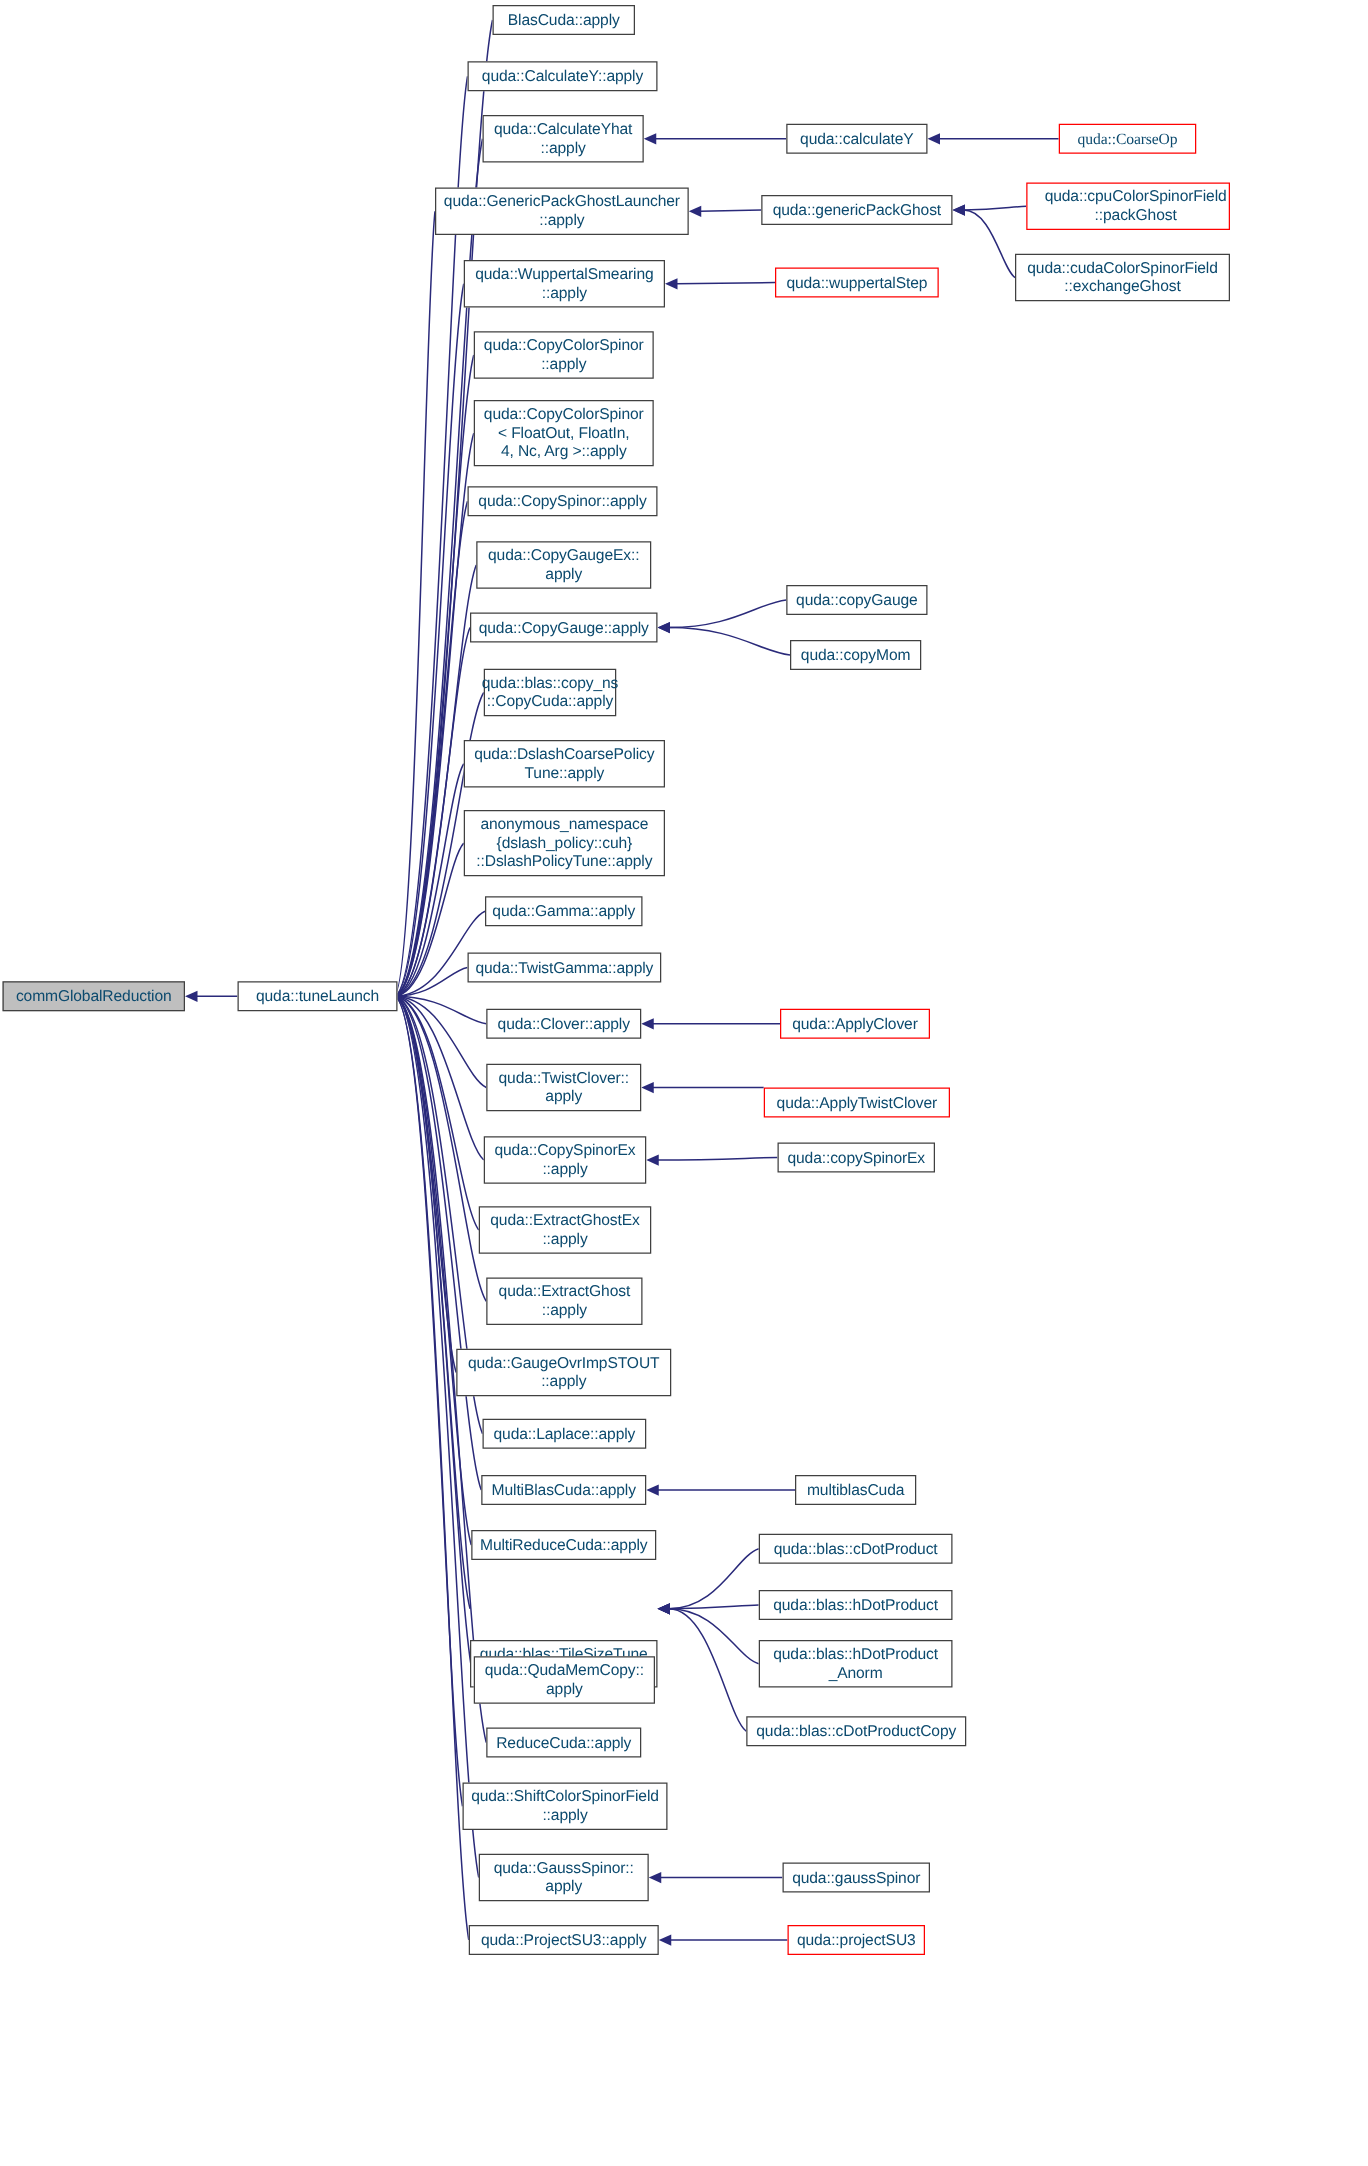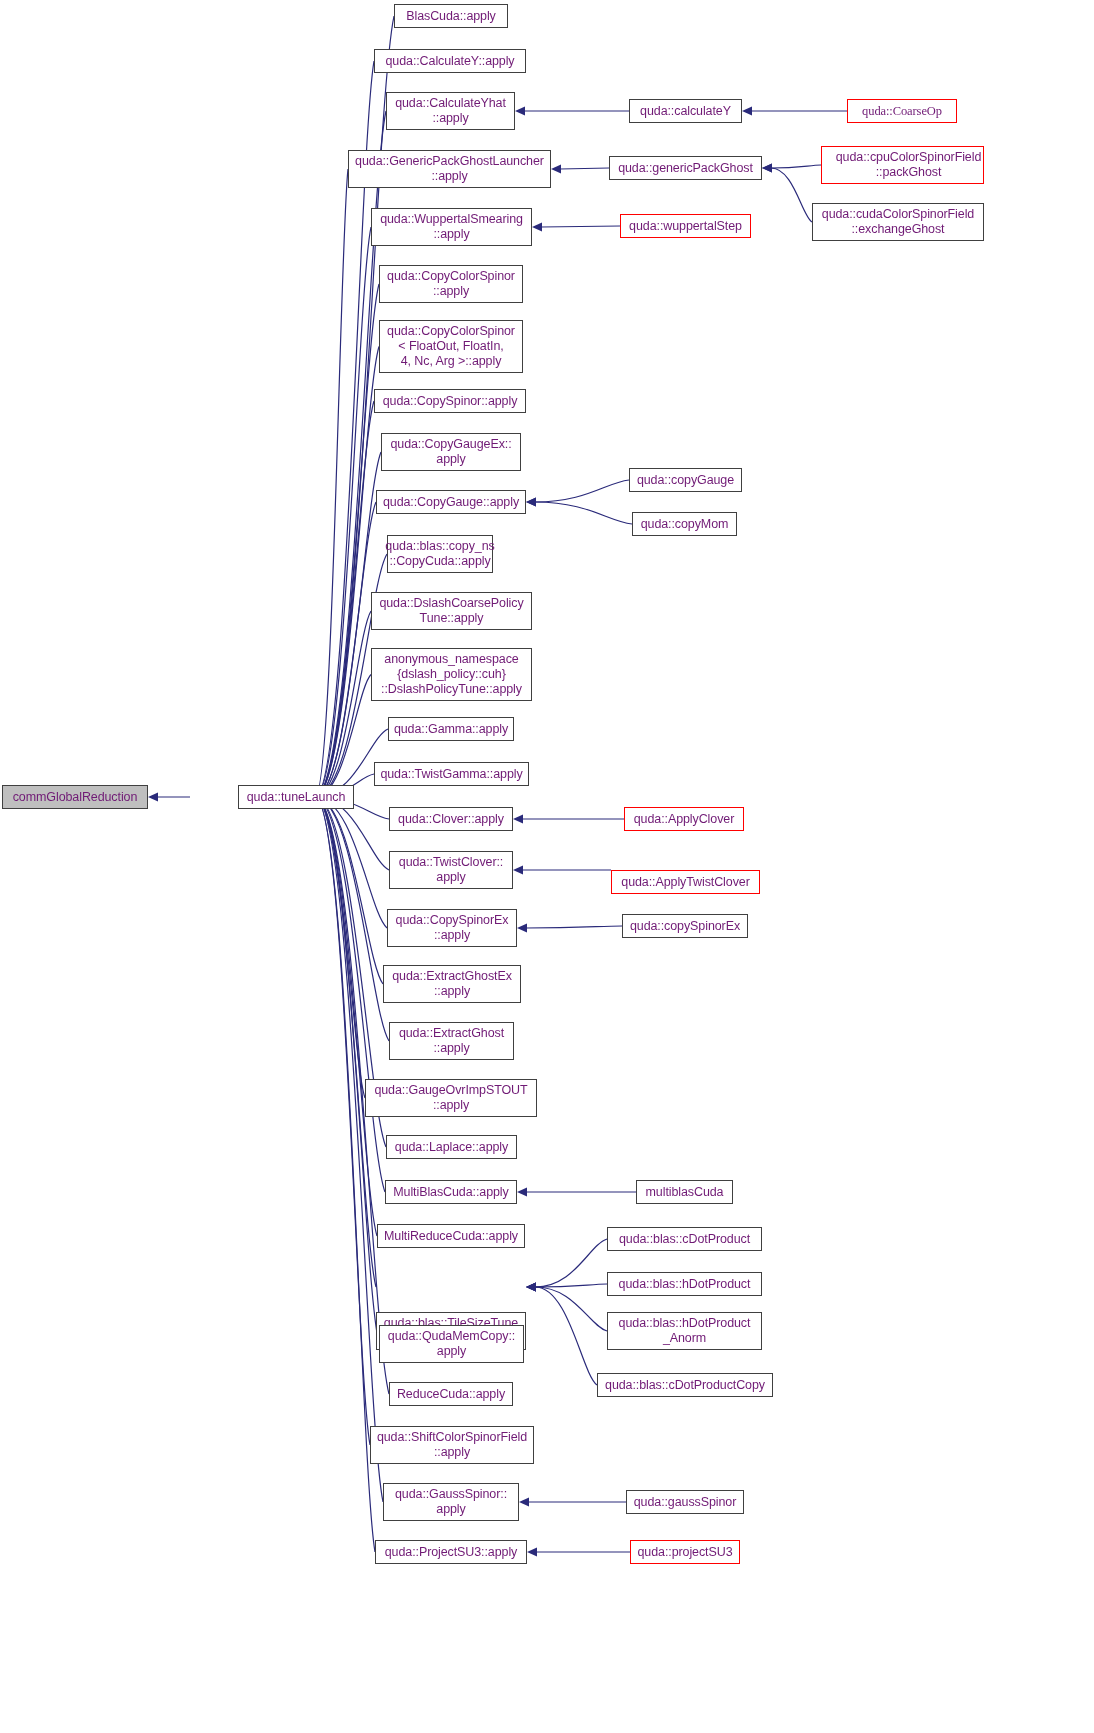--- a/index.html
+++ b/index.html
@@ -4,21 +4,21 @@
 <style>
   html,body{margin:0;padding:0;background:#ffffff;}
   body{font-family:"Liberation Sans","DejaVu Sans",sans-serif;}
   #canvas{position:relative;width:1094px;height:1733px;background:#fff;overflow:hidden;}
   svg.edges{position:absolute;left:0;top:0;width:1094px;height:1733px;pointer-events:none;}
   .node{
     position:absolute;
     box-sizing:border-box;
     border:1px solid #404040;
     background:#ffffff;
-    color:#701a75;
+    color:#0c4a6e;
     font-size:12.5px;
     line-height:15px;
     display:flex;
     align-items:center;
     justify-content:center;
     text-align:center;
     white-space:pre-line;
     letter-spacing:-0.1px;
   }
   .node.red{border-color:#ff0000;}
@@ -123,21 +123,21 @@
       <polygon points="526,1287 536,1282.5 536,1291.5" fill="#2a2a7a"></polygon>
       <path d="M 597 1385 C 581.5 1373.24, 569.1 1287, 535 1287" fill="none" stroke="#2a2a7a" stroke-width="1.2"></path>
       <polygon points="526,1287 536,1282.5 536,1291.5" fill="#2a2a7a"></polygon>
       <path d="M 626 1502 L 528 1502" fill="none" stroke="#2a2a7a" stroke-width="1.2"></path>
       <polygon points="519,1502 529,1497.5 529,1506.5" fill="#2a2a7a"></polygon>
       <path d="M 630 1552 L 536 1552" fill="none" stroke="#2a2a7a" stroke-width="1.2"></path>
       <polygon points="527,1552 537,1547.5 537,1556.5" fill="#2a2a7a"></polygon>
     </svg>
   <div id="node-layer">
       <div class="node root" style="left: 2px; top: 785px; width: 146px; height: 24px;">commGlobalReduction</div>
-      <div class="node" style="left: 190px; top: 785px; width: 116px; height: 24px; margin-left: 48px;">quda::tuneLaunch</div>
+      <div class="node" style="left: 190px; top: 785px; width: 128px; height: 24px;">quda::tuneLaunch</div>
       <div class="node" style="left: 394px; top: 4px; width: 114px; height: 24px;">BlasCuda::apply</div>
       <div class="node" style="left: 374px; top: 49px; width: 152px; height: 24px;">quda::CalculateY::apply</div>
       <div class="node" style="left: 386px; top: 92px; width: 129px; height: 38px;">quda::CalculateYhat
 ::apply</div>
       <div class="node" style="left: 348px; top: 150px; width: 203px; height: 38px;">quda::GenericPackGhostLauncher
 ::apply</div>
       <div class="node" style="left: 371px; top: 208px; width: 161px; height: 38px;">quda::WuppertalSmearing
 ::apply</div>
       <div class="node" style="left: 379px; top: 265px; width: 144px; height: 38px;">quda::CopyColorSpinor
 ::apply</div>

